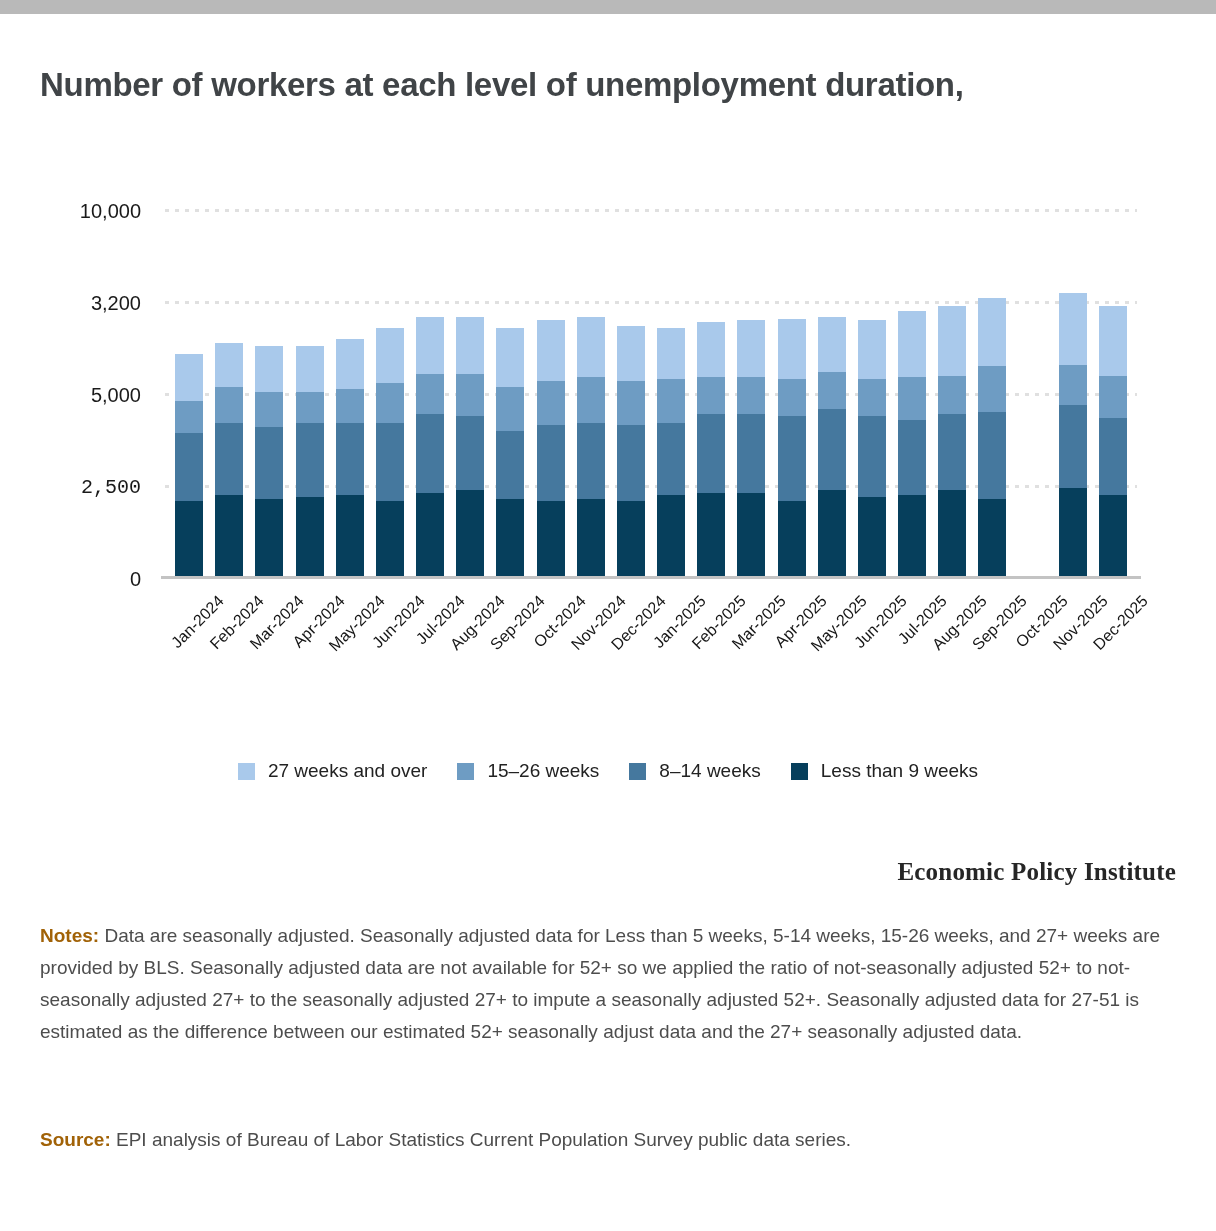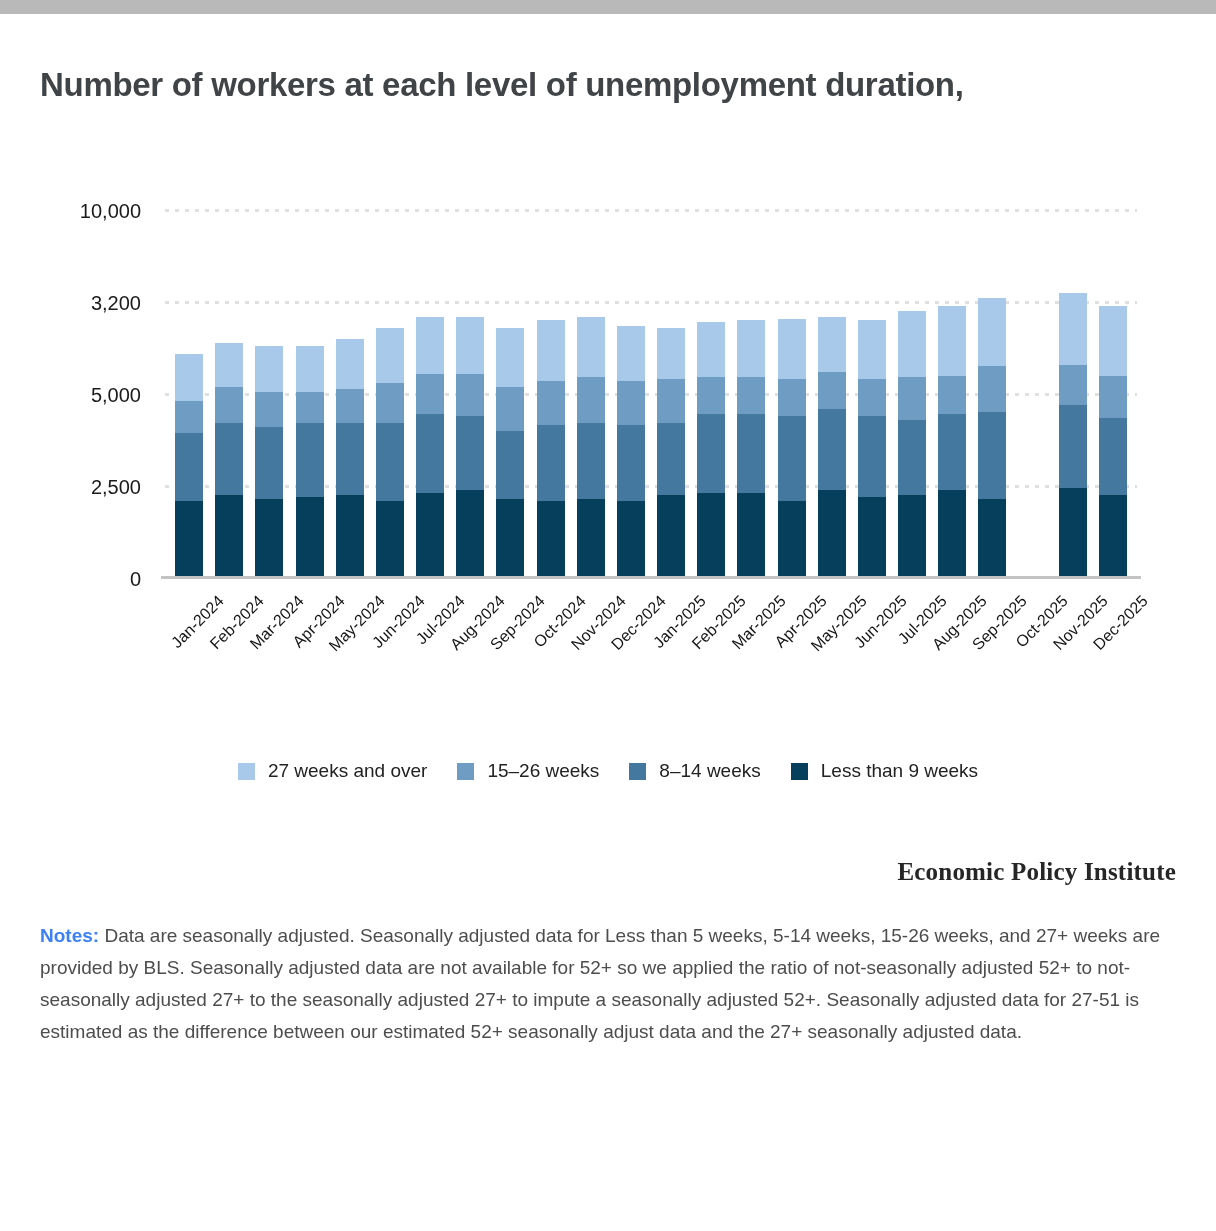--- a/index.html
+++ b/index.html
@@ -54,36 +54,36 @@
     position:absolute; right:40px; top:858px; font-family:"Liberation Serif", serif;
     font-weight:700; font-size:25px; color:#262626; letter-spacing:0.2px;
   }
 
   .notes, .source {
     position:absolute; left:40px; width:1140px;
     font-size:19px; line-height:32px; color:#4d4d4d;
   }
   .notes { top:920px; }
   .source { top:1124px; }
-  .notes b, .source b { color:#3b82f6; }
+  .notes b, .source b { color:#a16207; }
 </style>
 </head>
 <body>
 
 <div id="app">
   <div class="graybar top"></div>
 
   <div class="title">
     <div>Number of workers at each level of unemployment duration,</div>
   </div>
 
   <div class="chart">
     <div class="ylabels">
         <span class="ylabel" style="top: 358px;">0</span>
-        <span class="ylabel" style="top: 266px;">2,500</span>
+        <span class="ylabel" style="top: 266px; font-family: Liberation Mono, monospace;">2,500</span>
         <span class="ylabel" style="top: 174px; margin-left: 14px;">5,000</span>
         <span class="ylabel" style="top: 82px;">3,200</span>
         <span class="ylabel" style="top: -10px;">10,000</span>
       </div>
     <div class="plot">
       <div class="baseline"></div>
     <div class="gridline" style="top: 275px;"></div>
         <div class="gridline" style="top: 183px;"></div>
         <div class="gridline" style="top: 91px;"></div>
         <div class="gridline" style="top: -1px;"></div>
@@ -270,15 +270,16 @@
       <div class="legend-item">
         <span class="swatch" style="background: rgb(6, 63, 92);"></span>
         <span class="legend-label">Less than 9 weeks</span>
       </div>
     </div>
 
   <div class="brand">Economic Policy Institute</div>
 
   <div class="notes"><b>Notes:</b><span> Data are seasonally adjusted. Seasonally adjusted data for Less than 5 weeks, 5-14 weeks, 15-26 weeks, and 27+ weeks are provided by BLS. Seasonally adjusted data are not available for 52+ so we applied the ratio of not-seasonally adjusted 52+ to not-seasonally adjusted 27+ to the seasonally adjusted 27+ to impute a seasonally adjusted 52+. Seasonally adjusted data for 27-51 is estimated as the difference between our estimated 52+ seasonally adjust data and the 27+ seasonally adjusted data.</span></div>
 
+  <div class="source"><b>Source:</b><span> EPI analysis of Bureau of Labor Statistics Current Population Survey public data series.</span></div>
 
   <div class="graybar bottom"></div>
 </div>
 
 </body></html>

